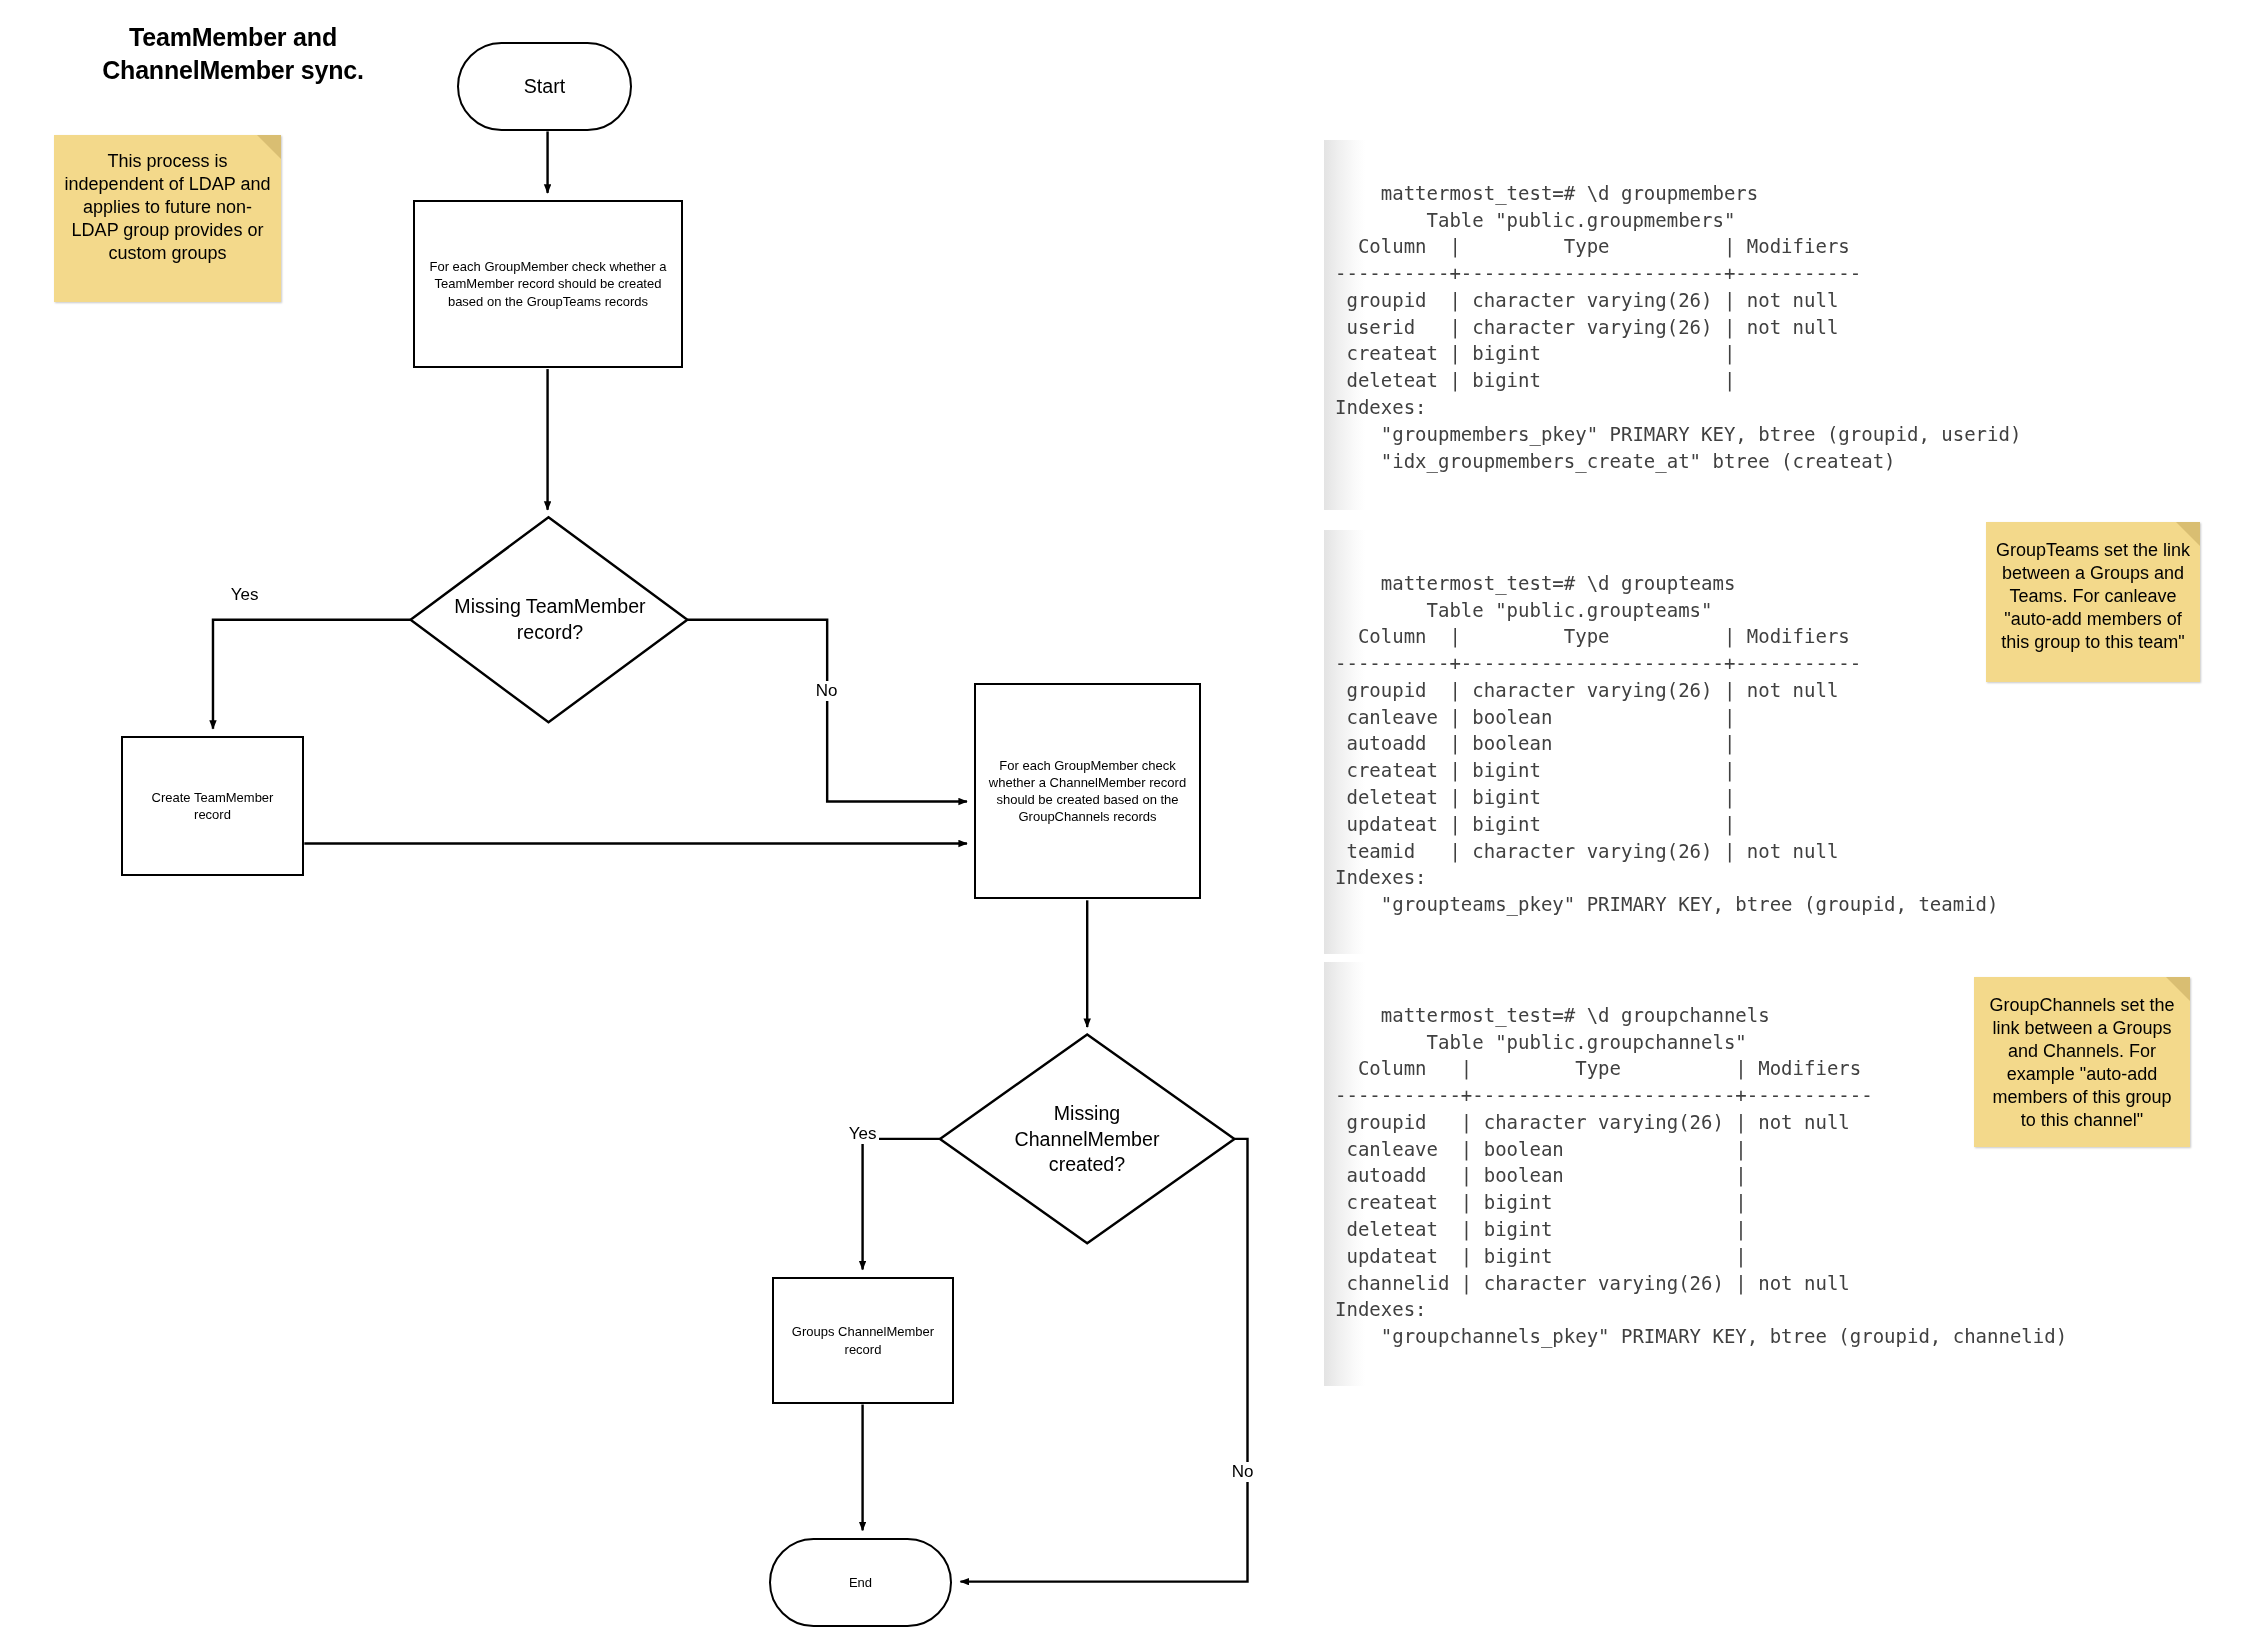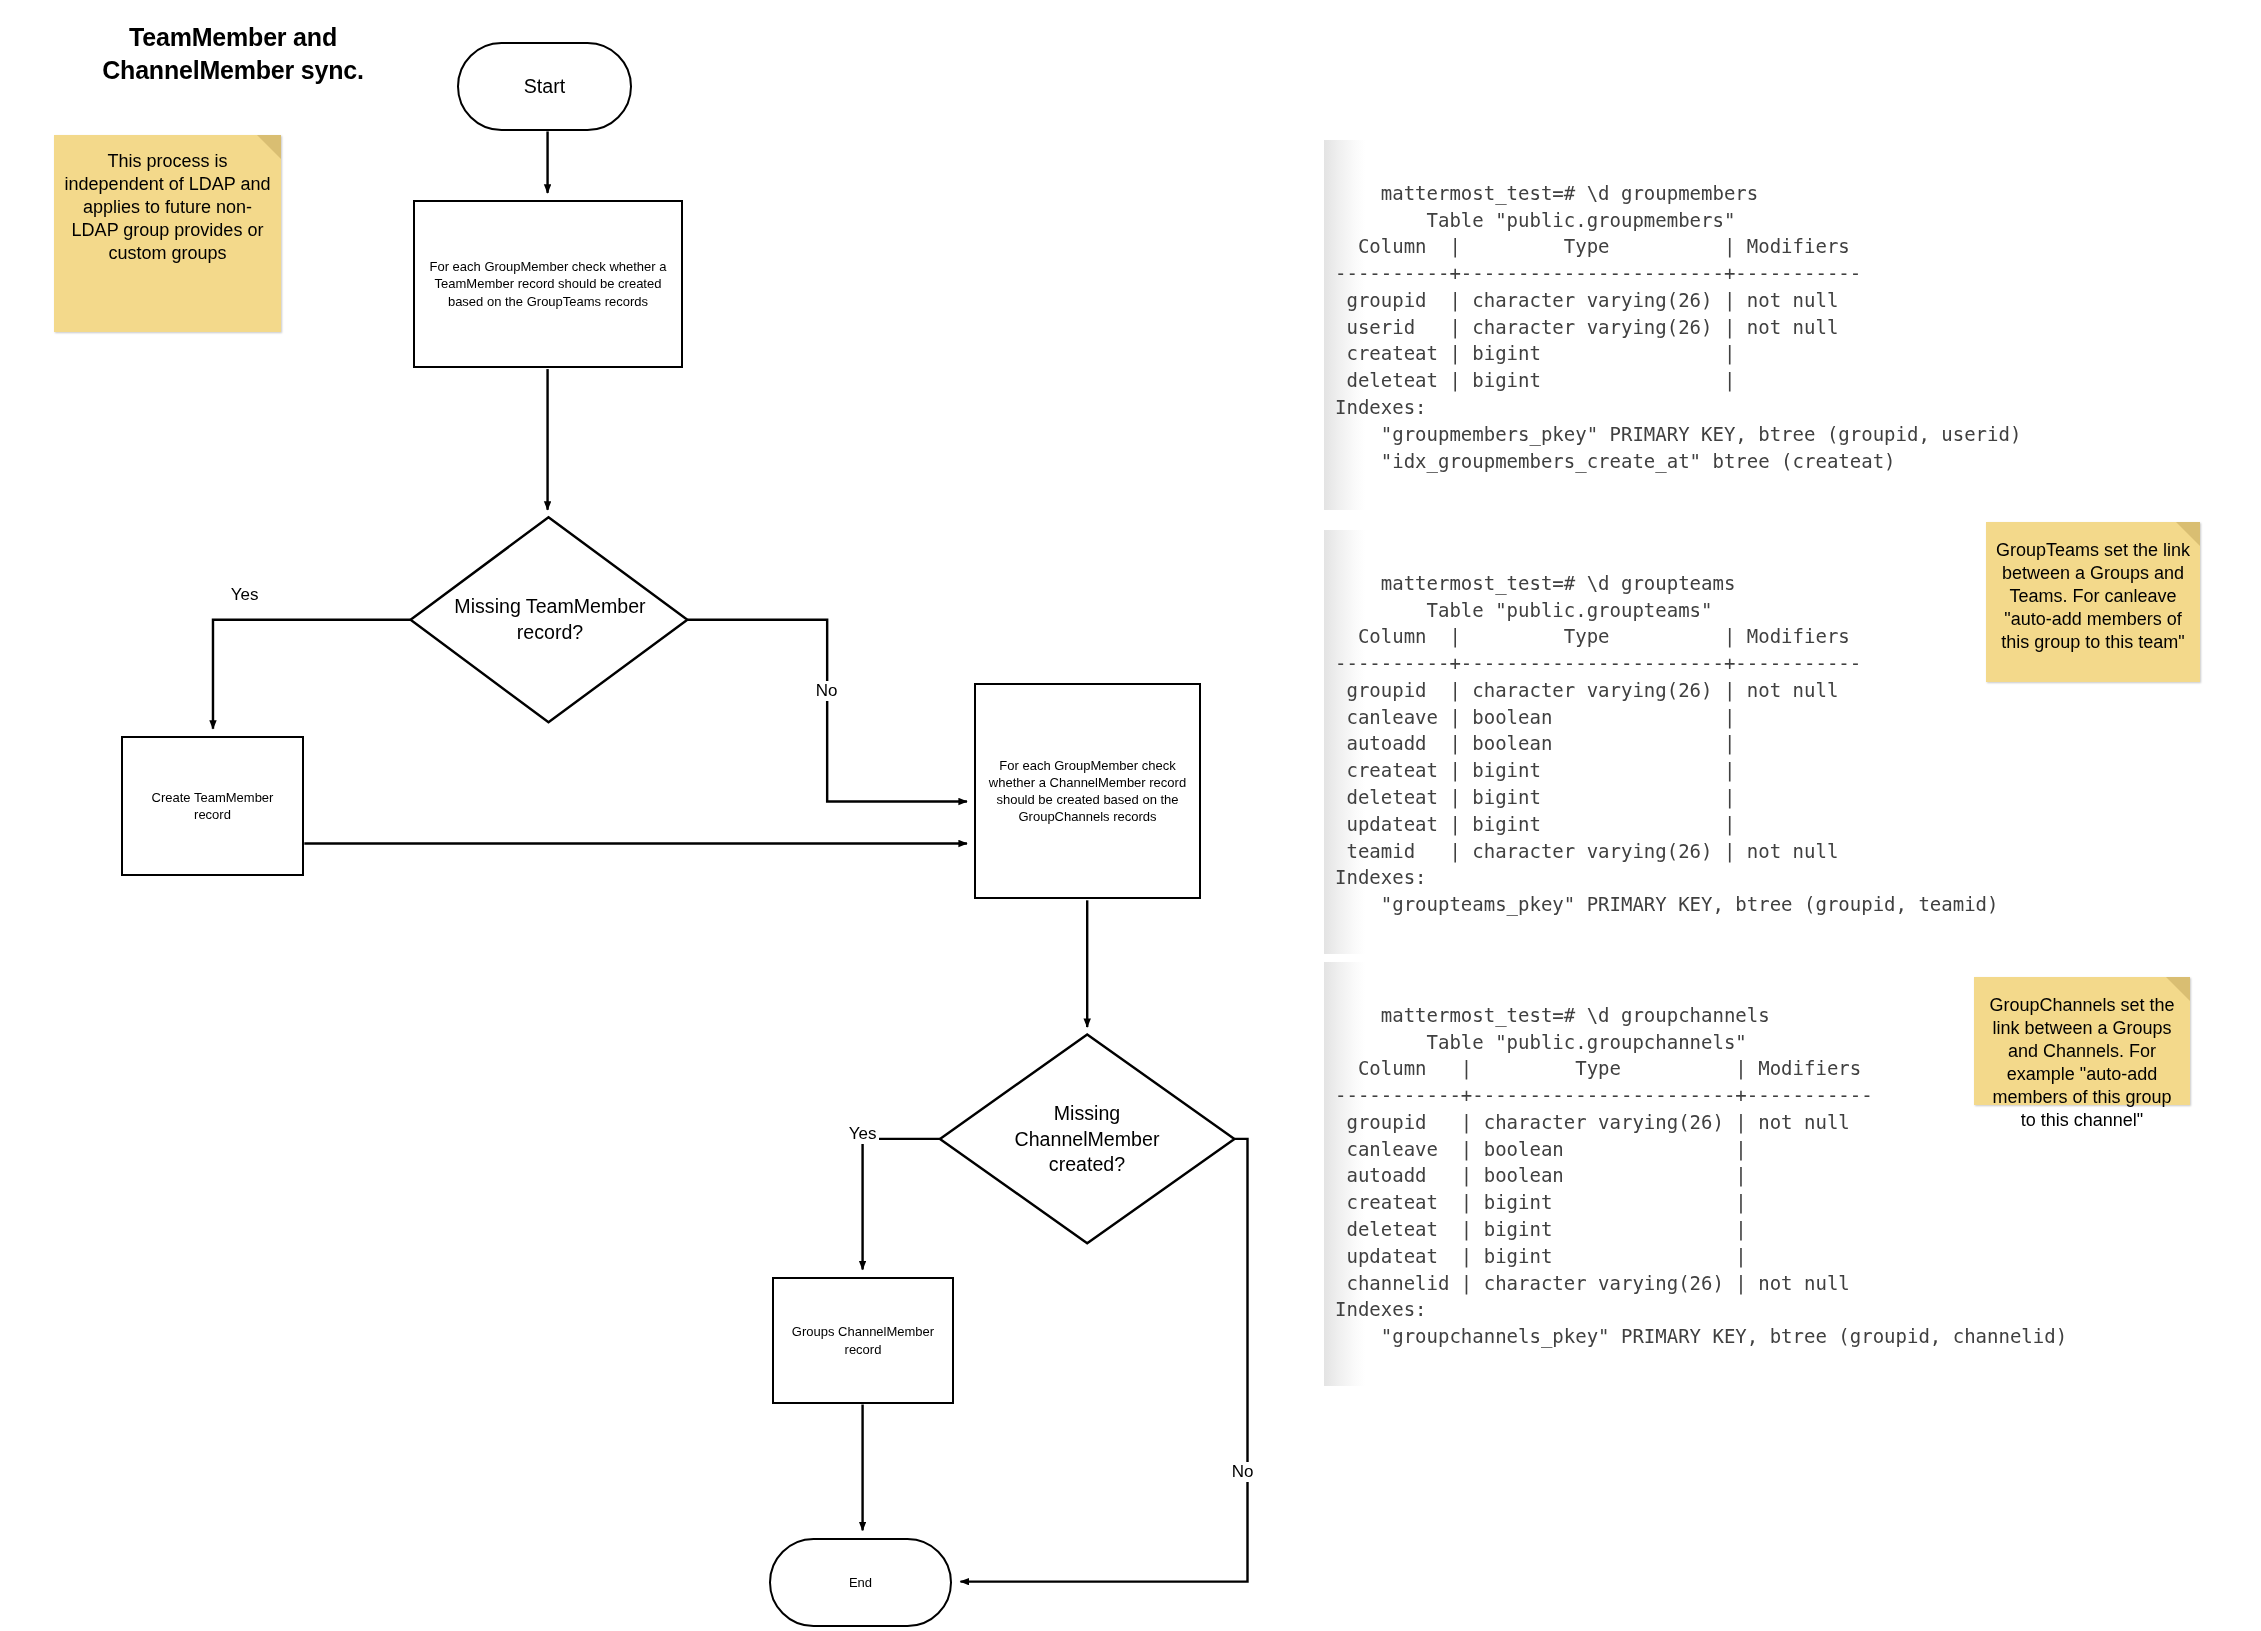--- a/index.html
+++ b/index.html
@@ -14,23 +14,23 @@
 
   
   .sticky{position:absolute;background:#F3D98B;color:#000;
           font-size:18px;line-height:1.28;text-align:center;
           box-sizing:border-box;padding:13px 9.3px 9.3px 9.3px;
           box-shadow:0.9px 0.9px 1.9px rgba(0,0,0,.22);}
   .sticky .fold{position:absolute;right:0;top:0;width:0;height:0;
           border-left:24px solid transparent;border-top:24px solid #D9BE72;}
   .sticky .txt{position:relative;z-index:2;}
 
-  #note-ldap{left:54px;top:135px;width:227px;height:197px;padding-top:15px;}
+  #note-ldap{left:54px;top:135px;width:227px;height:167px;padding-top:15px;}
   #note-groupteams{left:1986px;top:522px;width:214px;height:160px;padding-top:17px;}
-  #note-groupchannels{left:1974px;top:977px;width:216px;height:128px;padding-top:17px;}
+  #note-groupchannels{left:1974px;top:977px;width:216px;height:170px;padding-top:17px;}
 
   
   .node{position:absolute;box-sizing:border-box;border:2.2px solid #000;
         background:#fff;display:flex;align-items:center;justify-content:center;
         text-align:center;font-size:13px;line-height:1.31;color:#000;z-index:3;}
   .term{border-radius:48px;}
   .proc{border-radius:0;}
   .node .label{padding:0 8.4px;}
 
   #n-start{left:457px;top:42px;width:175px;height:89px;font-size:19.6px;}

